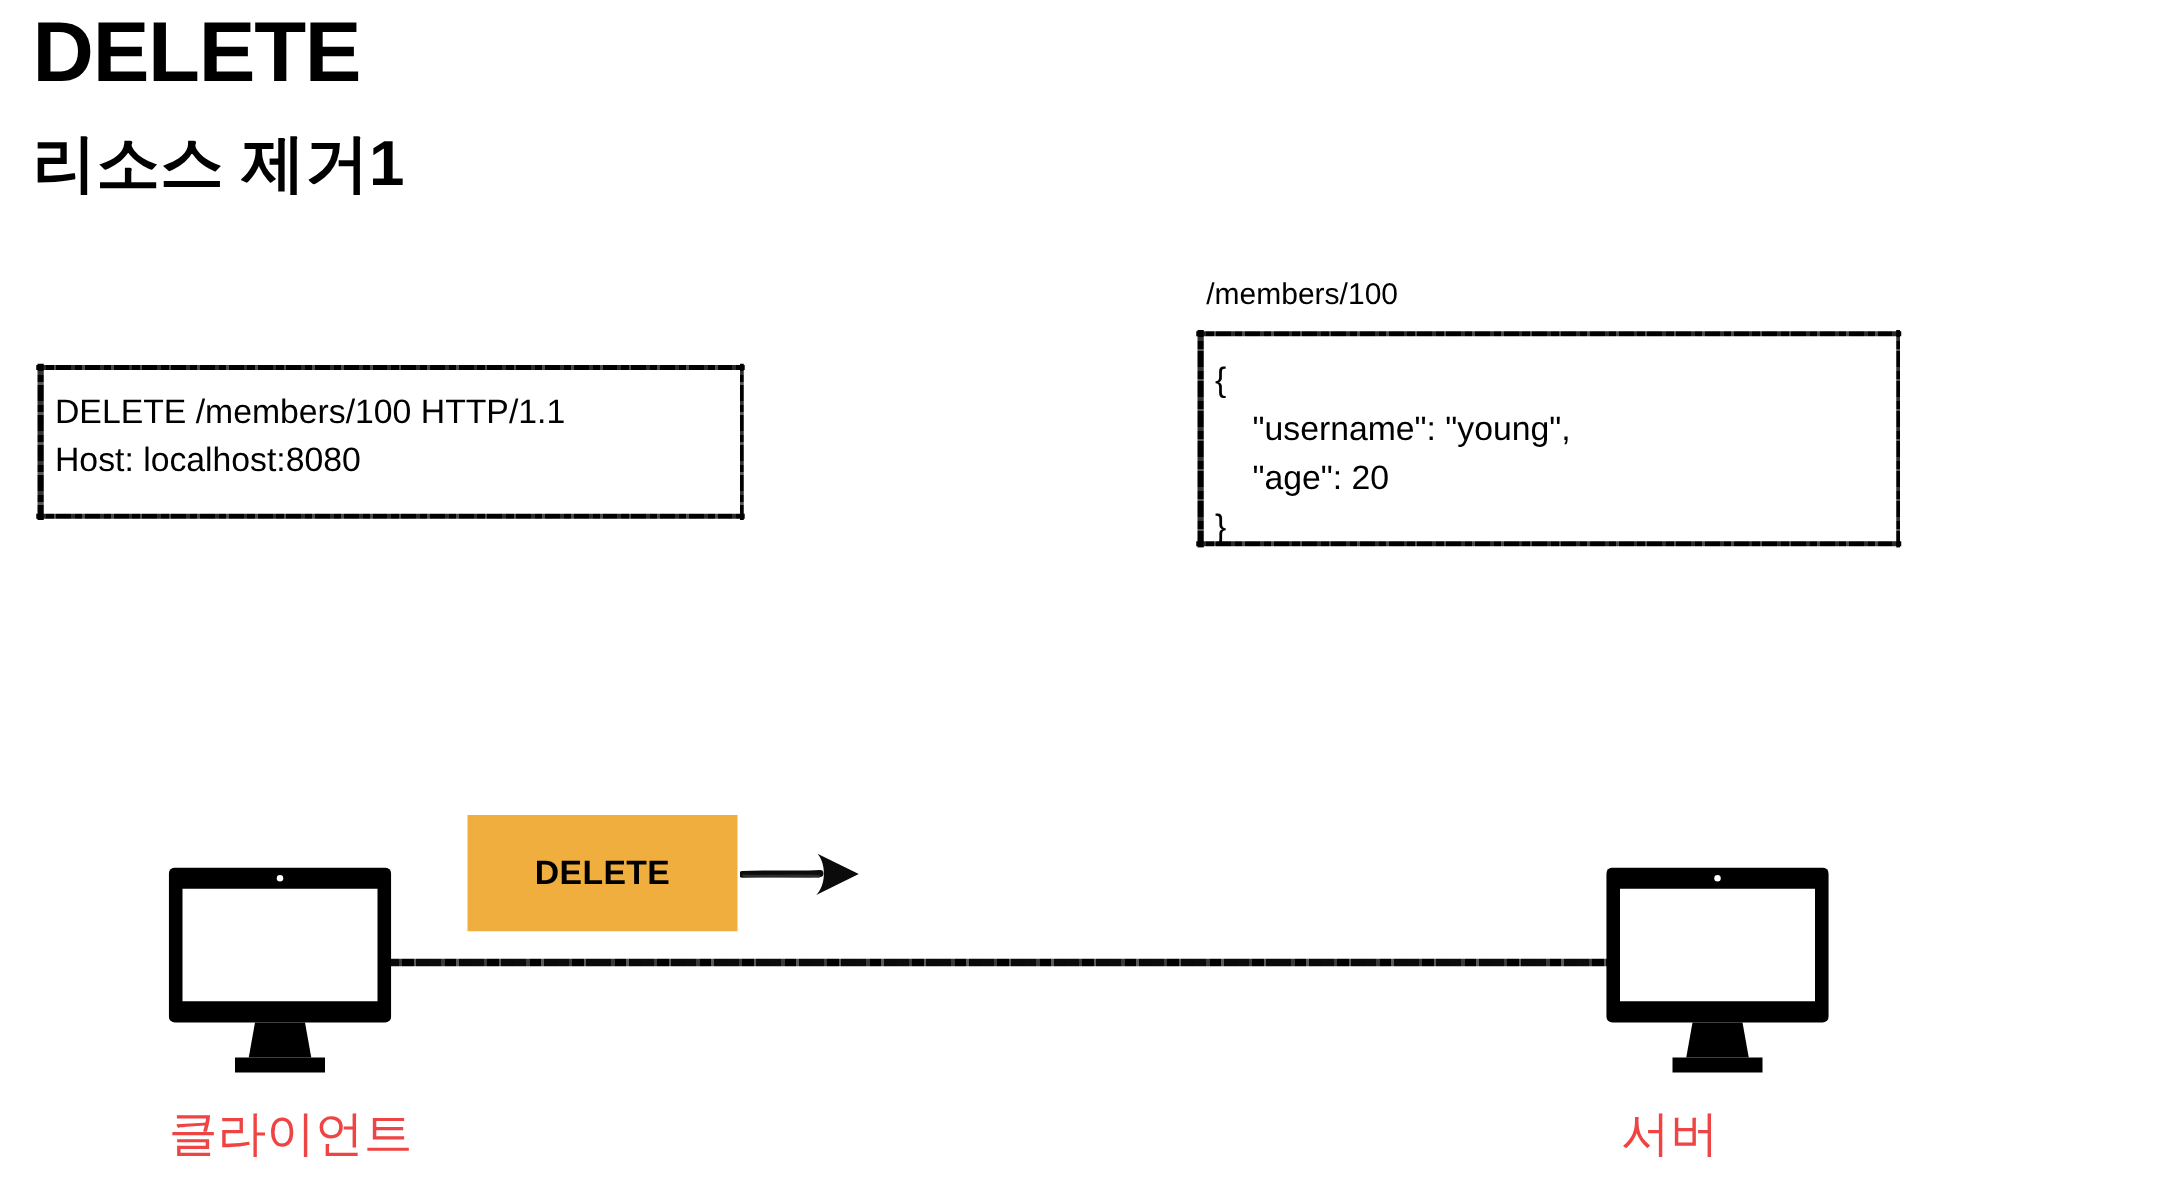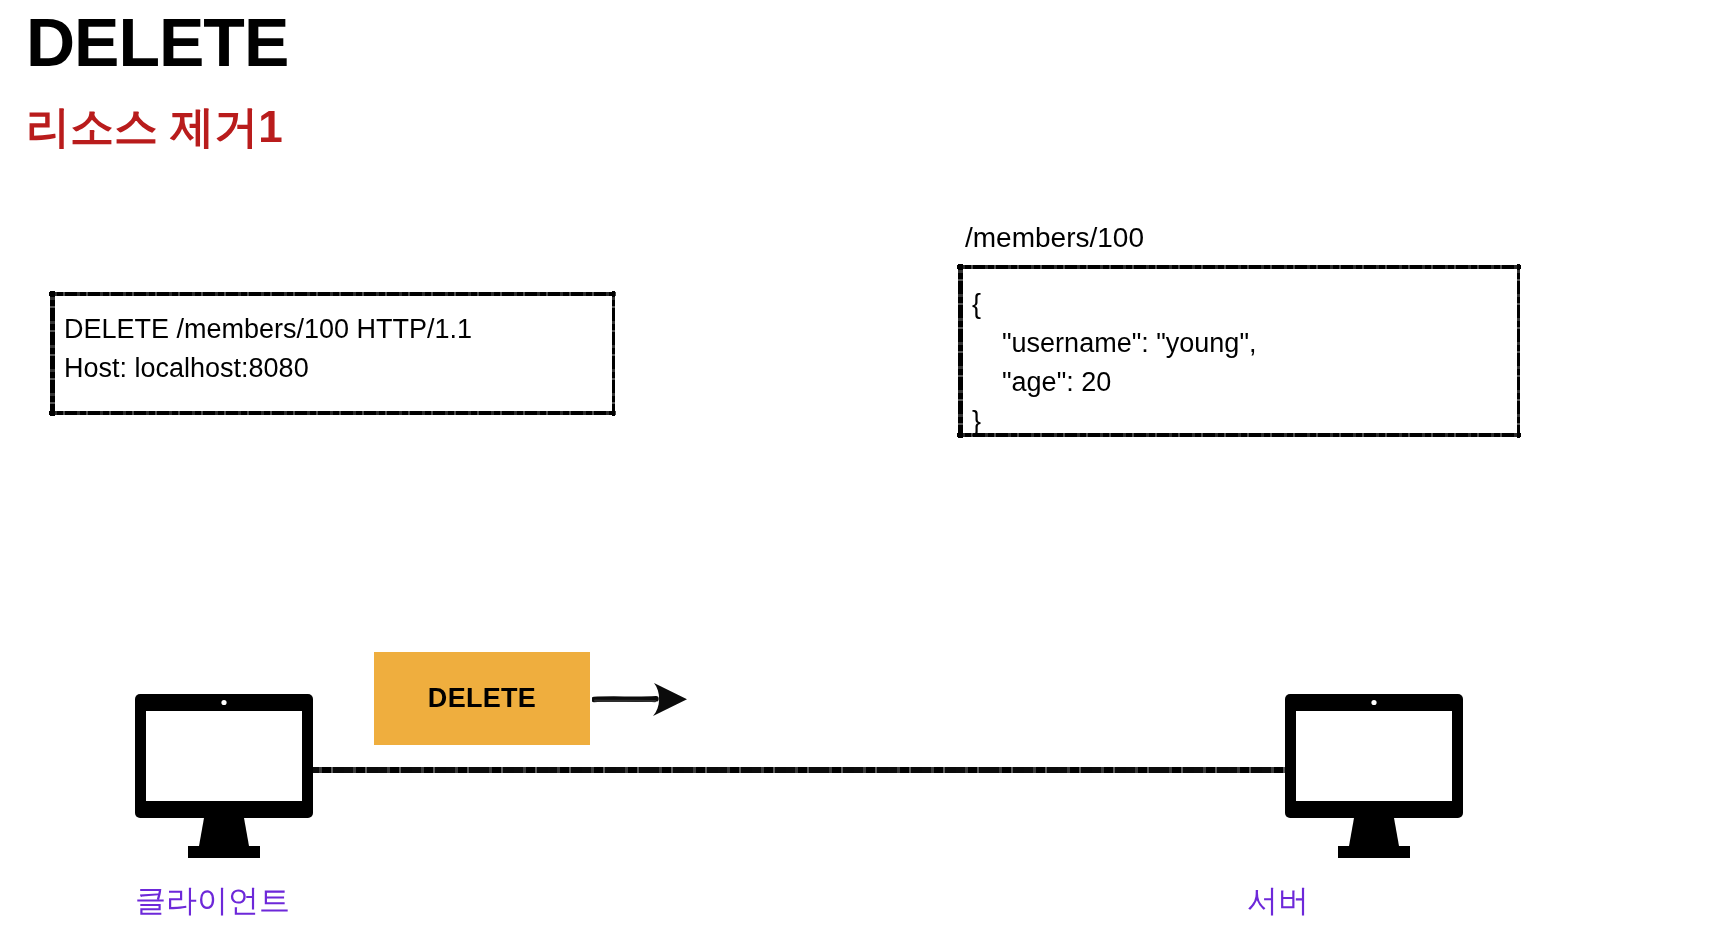--- a/index.html
+++ b/index.html
@@ -26,24 +26,24 @@
     font-weight: bold;
     letter-spacing: -1px;
     line-height: 1.0;
     color: #000;
     white-space: nowrap;
   }
   .subtitle {
     position: absolute;
     left: 26px;
     top: 102px;
-    font-size: 44px;
+    font-size: 51px;
     font-weight: bold;
     line-height: 1.15;
-    color: #b91c1c;
+    color: #000000;
     white-space: nowrap;
   }
 
   
   .sketch-box {
     position: absolute;
     background: #ffffff;
     box-sizing: border-box;
   }
   .sketch-box .edge {
@@ -76,32 +76,32 @@
 
   .box-text {
     position: absolute;
     font-size: 27px;
     line-height: 39px;
     color: #000;
     white-space: pre;
   }
 
   
-  #request-box { left: 30px; top: 292px; width: 565px; height: 123px; margin-left: 20px; }
+  #request-box { left: 30px; top: 292px; width: 565px; height: 123px; }
   #request-box .box-text { left: 14px; top: 18px; }
 
   
   #resource-box { left: 958px; top: 265px; width: 562px; height: 172px; }
   #resource-box .box-text { left: 14px; top: 20px; }
 
   .resource-path {
     position: absolute;
     left: 965px;
     top: 222px;
-    font-size: 28px;
+    font-size: 24px;
     color: #000;
     white-space: nowrap;
   }
 
   
   #delete-badge {
     position: absolute;
     left: 374px;
     top: 652px;
     width: 216px;
@@ -147,24 +147,24 @@
   .monitor {
     position: absolute;
     width: 178px;
     height: 168px;
   }
   #client-monitor { left: 135px; top: 694px; }
   #server-monitor { left: 1285px; top: 694px; }
 
   .node-label {
     position: absolute;
-    font-size: 31px;
-    color: #6d28d9;
-    white-space: nowrap;
-    text-align: left;
+    font-size: 39px;
+    color: #ef4444;
+    white-space: nowrap;
+    text-align: center;
   }
   #client-label { left: 135px; top: 880px; width: 178px; }
   #server-label { left: 1247px; top: 880px; width: 178px; }
 </style>
 </head>
 <body>
 
 <div class="title">DELETE</div>
 
 <div class="subtitle">리소스 제거1</div>

